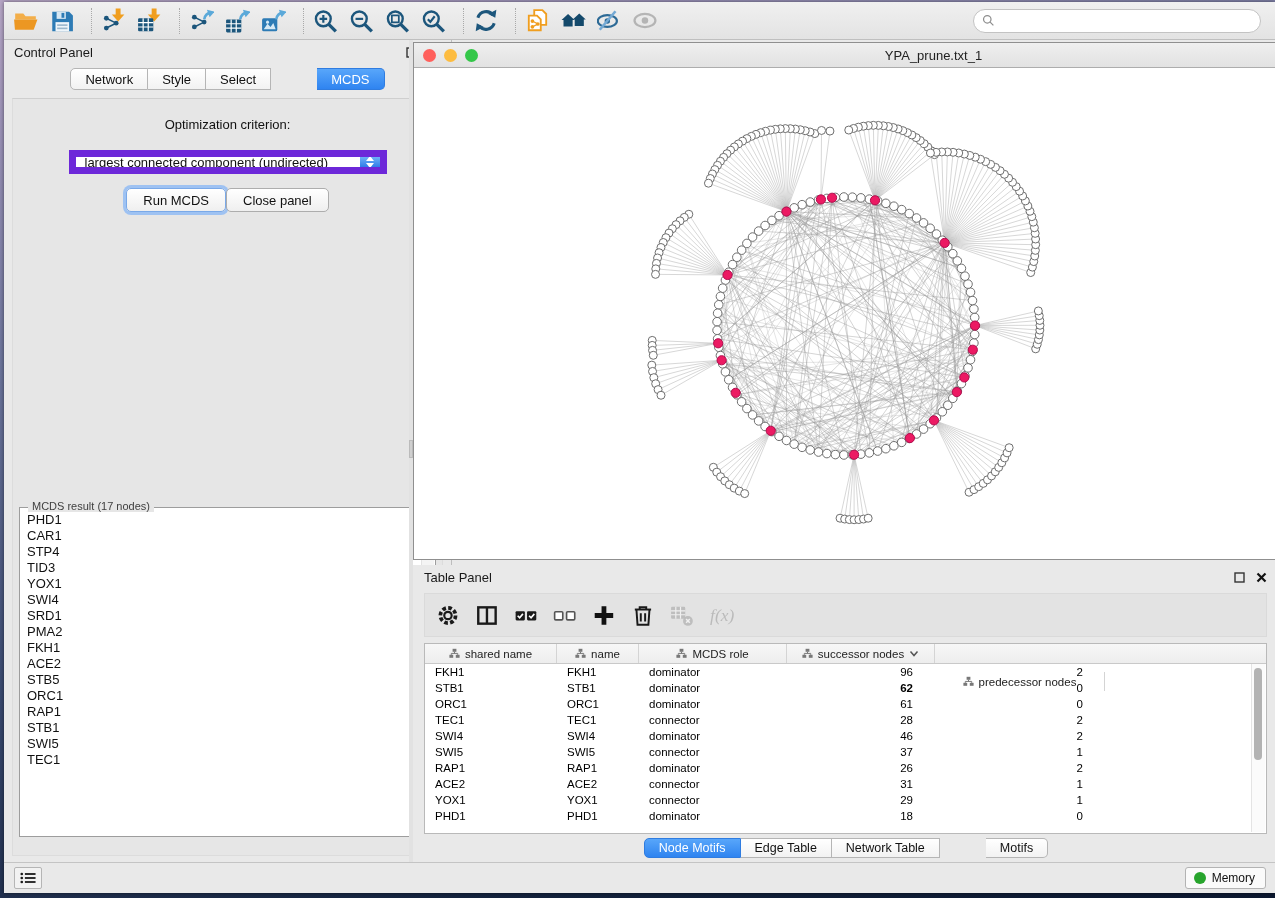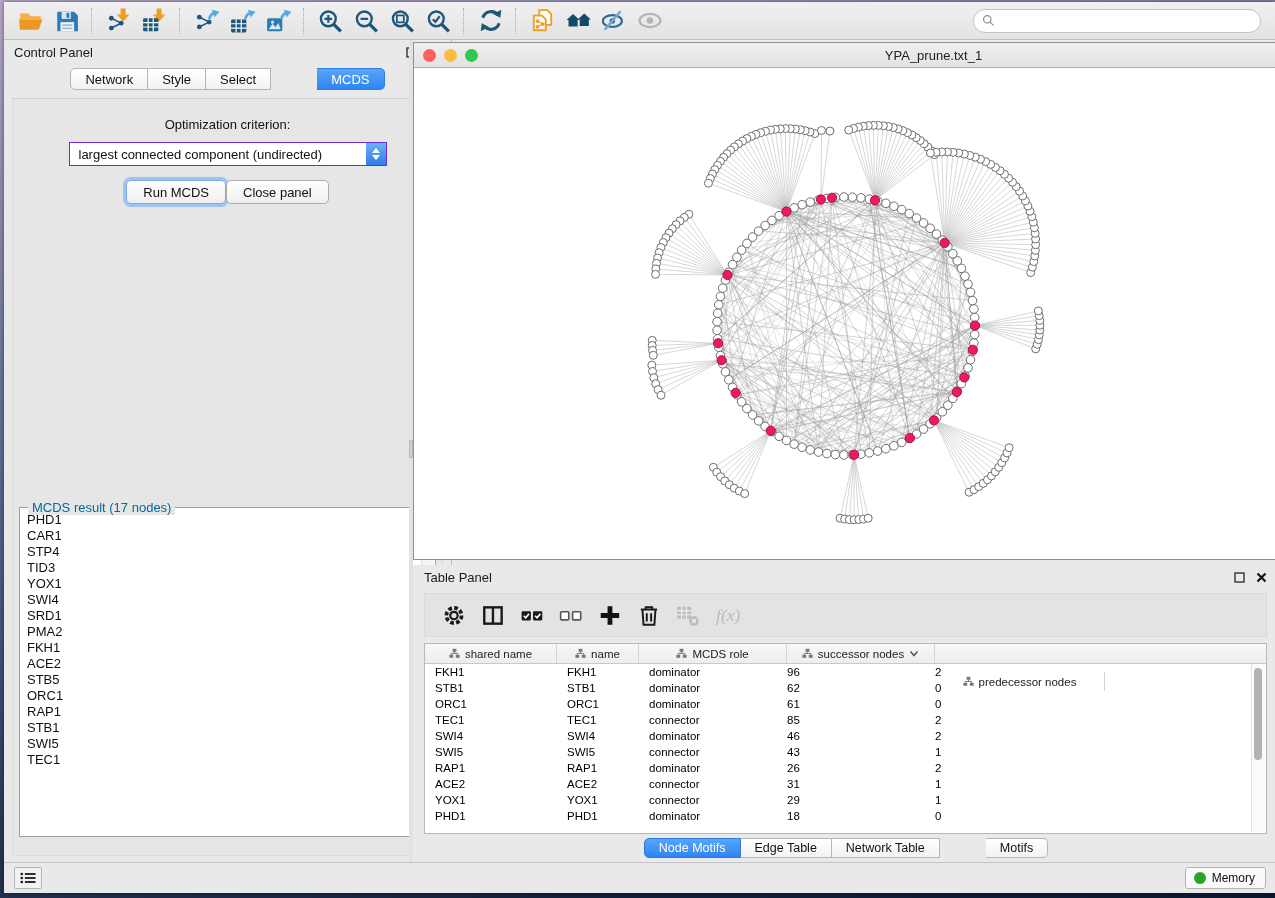--- a/index.html
+++ b/index.html
@@ -7,21 +7,21 @@
     width:1275px;height:898px;overflow:hidden;
     font-family:"Liberation Sans",sans-serif;
     background:linear-gradient(168deg,#b7a6c6 0%,#9d93b8 10%,#6b749b 32%,#39496f 60%,#15243f 85%,#0c1830 100%);
     position:relative;
   }
   .app{position:absolute;left:4px;top:2px;width:1271px;height:891px;background:#e9e9e9;box-shadow:0 0 4px rgba(0,0,0,.5);}
   
   .toolbar{position:absolute;left:0;top:0;width:100%;height:38px;
     background:linear-gradient(#f0f0f0,#e3e3e3);border-bottom:1px solid #bfbfbf;
     display:flex;align-items:center;padding:0 8px;box-sizing:border-box;}
-  .tbtn{width:34px;height:30px;display:flex;align-items:center;justify-content:center;background:transparent;border:0;padding:0;margin:0 1px;}
+  .tbtn{width:34px;height:30px;display:flex;align-items:center;background:transparent;border:0;padding:0;margin:0 1px;}
   .tbtn svg{width:25px;height:25px;}
   .tbtn.dim{opacity:.55;}
   .tsep{width:1px;height:26px;margin:0 7px;border-left:1px dotted #a9a9a9;}
   .tspacer{flex:1;}
   .search{width:288px;height:24px;background:#fff;border:1px solid #c3c3c3;border-radius:12px;
     display:flex;align-items:center;padding:0 8px;box-sizing:border-box;margin-right:6px;}
   .search svg{width:13px;height:13px;margin-right:5px;flex:none;}
   .search input{border:0;outline:0;flex:1;font-size:12px;background:transparent;font-family:"Liberation Sans",sans-serif;}
   
   .control-panel{position:absolute;left:0;top:38px;width:448px;height:822px;background:#e9e9e9;border-right:1px solid #bdbdbd;box-sizing:border-box;}
@@ -29,33 +29,33 @@
   .panel-titlebar .ttl{flex:1;}
   .winbtn{width:16px;height:16px;display:flex;align-items:center;justify-content:center;background:transparent;border:0;padding:0;margin-left:6px;}
   .seg{display:flex;justify-content:center;margin-top:4px;}
   .seg .sbtn{height:22px;padding:0 14px;font-size:13px;background:linear-gradient(#ffffff,#f2f2f2);
     border:1px solid #b5b5b5;border-left-width:0;display:flex;align-items:center;color:#111;font-family:"Liberation Sans",sans-serif;}
   .seg .sbtn:first-child{border-left-width:1px;border-radius:5px 0 0 5px;}
   .seg .sbtn:last-child{border-radius:0 5px 5px 0;margin-left:46px;}
   .seg .sbtn.active{background:linear-gradient(#58a6fa,#2f84f0);color:#fff;border-color:#2f7ce0;}
   .cp-content{position:absolute;left:8px;top:58px;right:8px;bottom:6px;background:#e6e6e6;border:1px solid #dcdcdc;border-top:1px solid #cfcfcf;}
   .opt-label{text-align:center;font-size:13px;color:#111;margin-top:18px;}
-  .combo{margin:10px auto 0;width:318px;height:24px;background:#fff;border:1px solid #6d28d9;border-radius:0;
+  .combo{margin:18px auto 0;width:318px;height:24px;background:#fff;border:7px solid #6d28d9;border-radius:0;
     display:flex;align-items:center;box-sizing:border-box;overflow:hidden;}
   .combo .cval{flex:1;font-size:13px;padding-left:9px;color:#111;white-space:nowrap;}
   .combo .stepper{width:20px;height:100%;background:linear-gradient(#6db1f7,#2f7de9);display:flex;flex-direction:column;align-items:center;justify-content:center;gap:2px;}
   .combo .stepper i{width:0;height:0;border-left:4px solid transparent;border-right:4px solid transparent;display:block;}
   .combo .stepper .up{border-bottom:5px solid #fff;}
   .combo .stepper .dn{border-top:5px solid #fff;}
   .btnrow{display:flex;justify-content:center;margin-top:14px;}
   .pushbtn{height:24px;padding:0 16px;font-size:13px;color:#111;background:linear-gradient(#ffffff,#efefef);
     border:1px solid #adadad;border-radius:5px;font-family:"Liberation Sans",sans-serif;}
   .pushbtn.focused{box-shadow:0 0 0 3px rgba(110,170,250,.6);border-color:#7aa9e8;}
   .mcds-box{position:absolute;left:6px;right:6px;top:408px;bottom:18px;border:1px solid #9d9d9d;background:#fff;}
-  .mcds-legend{position:absolute;top:-8px;left:8px;background:#e6e6e6;padding:0 4px;font-size:13px;color:#0369a1;}
+  .mcds-legend{position:absolute;top:-8px;left:8px;background:#e6e6e6;padding:0 4px;font-size:11px;color:#404040;}
   .mcds-list{position:absolute;left:0;top:4px;bottom:0;right:13px;overflow:hidden;font-size:13px;color:#111;padding-left:7px;}
   .mcds-list div{line-height:16px;}
   .mcds-scroll{position:absolute;top:1px;bottom:1px;right:1px;width:12px;background:#f4f4f4;border-left:1px solid #e2e2e2;}
   
   .vdivider{position:absolute;left:405px;top:38px;width:4px;height:822px;background:#e2e2e2;}
   .vdivider .grip{position:absolute;left:0;top:400px;width:4px;height:18px;background:#cfcfcf;border:1px solid #bbb;box-sizing:border-box;}
   
   .net-window{position:absolute;left:409px;top:40px;width:865px;height:518px;border:1px solid #8f8f8f;background:#fff;box-sizing:border-box;}
   .net-titlebar{height:24px;background:linear-gradient(#efefef,#e2e2e2);border-bottom:1px solid #adadad;position:relative;display:flex;align-items:center;}
   .lights{display:flex;gap:8px;margin-left:9px;}
@@ -66,21 +66,21 @@
   .table-panel{position:absolute;left:409px;top:563px;width:866px;height:297px;background:#e9e9e9;}
   .tp-toolbar{position:absolute;left:11px;right:12px;top:28px;height:44px;background:#e3e3e3;border:1px solid #dadada;
     display:flex;align-items:center;padding-left:10px;box-sizing:border-box;}
   .tp-toolbar .tbtn{width:37px;}
   .table-wrap{position:absolute;left:11px;right:12px;top:78px;bottom:28px;background:#fff;border:1px solid #b9b9b9;overflow:hidden;}
   .thead{display:flex;height:19px;border-bottom:1px solid #c9c9c9;background:linear-gradient(#f7f7f7,#ededed);}
   .th{display:flex;align-items:center;justify-content:center;gap:5px;font-size:11.5px;color:#222;
     border-right:1px solid #d4d4d4;box-sizing:border-box;height:100%;}
   .trow{display:flex;height:16px;align-items:center;}
   .td{font-size:11.5px;color:#000;box-sizing:border-box;white-space:nowrap;overflow:hidden;}
-  .td.num{}
+  .td.num{text-align:right;}
   .vscroll{position:absolute;top:20px;bottom:1px;right:1px;width:13px;background:#fbfbfb;border-left:1px solid #e4e4e4;}
   .vscroll .thumb{position:absolute;left:2px;width:8px;border-radius:4px;background:#b3b3b3;}
   .tp-tabs{position:absolute;left:0;right:0;bottom:4px;display:flex;justify-content:center;}
   .tp-tabs .sbtn{height:20px;font-size:12.5px;}
   
   .status-bar{position:absolute;left:0;bottom:0;width:100%;height:31px;background:#e9e9e9;border-top:1px solid #c4c4c4;box-sizing:border-box;}
   .list-btn{position:absolute;left:10px;top:4px;width:28px;height:22px;background:#f2f2f2;border:1px solid #b5b5b5;border-radius:2px;
     display:flex;align-items:center;justify-content:center;padding:0;}
   .memory-btn{position:absolute;right:9px;top:4px;height:22px;padding:0 10px 0 8px;background:#fafafa;border:1px solid #b3b3b3;border-radius:3px;
     display:flex;align-items:center;gap:6px;font-size:12px;color:#111;font-family:"Liberation Sans",sans-serif;}
@@ -1153,49 +1153,49 @@
             <div class="td" style="width: 132px; padding: 0px 0px 0px 10px;">FKH1</div>
             <div class="td" style="width: 82px; padding: 0px 0px 0px 10px;">FKH1</div>
             <div class="td" style="width: 148px; padding: 0px 0px 0px 10px;">dominator</div>
             <div class="td num" style="width: 148px; padding: 0px 22px 0px 0px;">96</div>
             <div class="td num" style="width: 170px; padding: 0px 22px 0px 0px;">2</div>
           </div>
           <div class="trow">
             <div class="td" style="width: 132px; padding: 0px 0px 0px 10px;">STB1</div>
             <div class="td" style="width: 82px; padding: 0px 0px 0px 10px;">STB1</div>
             <div class="td" style="width: 148px; padding: 0px 0px 0px 10px;">dominator</div>
-            <div class="td num" style="width: 148px; padding: 0px 22px 0px 0px;">62</div>
+            <div class="td num" style="width: 148px; padding: 0px 22px 0px 0px; font-weight: bold;">62</div>
             <div class="td num" style="width: 170px; padding: 0px 22px 0px 0px;">0</div>
           </div>
           <div class="trow">
             <div class="td" style="width: 132px; padding: 0px 0px 0px 10px;">ORC1</div>
             <div class="td" style="width: 82px; padding: 0px 0px 0px 10px;">ORC1</div>
             <div class="td" style="width: 148px; padding: 0px 0px 0px 10px;">dominator</div>
             <div class="td num" style="width: 148px; padding: 0px 22px 0px 0px;">61</div>
             <div class="td num" style="width: 170px; padding: 0px 22px 0px 0px;">0</div>
           </div>
           <div class="trow">
             <div class="td" style="width: 132px; padding: 0px 0px 0px 10px;">TEC1</div>
             <div class="td" style="width: 82px; padding: 0px 0px 0px 10px;">TEC1</div>
             <div class="td" style="width: 148px; padding: 0px 0px 0px 10px;">connector</div>
-            <div class="td num" style="width: 148px; padding: 0px 22px 0px 0px;">85</div>
+            <div class="td num" style="width: 148px; padding: 0px 22px 0px 0px;">28</div>
             <div class="td num" style="width: 170px; padding: 0px 22px 0px 0px;">2</div>
           </div>
           <div class="trow">
             <div class="td" style="width: 132px; padding: 0px 0px 0px 10px;">SWI4</div>
             <div class="td" style="width: 82px; padding: 0px 0px 0px 10px;">SWI4</div>
             <div class="td" style="width: 148px; padding: 0px 0px 0px 10px;">dominator</div>
             <div class="td num" style="width: 148px; padding: 0px 22px 0px 0px;">46</div>
             <div class="td num" style="width: 170px; padding: 0px 22px 0px 0px;">2</div>
           </div>
           <div class="trow">
             <div class="td" style="width: 132px; padding: 0px 0px 0px 10px;">SWI5</div>
             <div class="td" style="width: 82px; padding: 0px 0px 0px 10px;">SWI5</div>
             <div class="td" style="width: 148px; padding: 0px 0px 0px 10px;">connector</div>
-            <div class="td num" style="width: 148px; padding: 0px 22px 0px 0px;">43</div>
+            <div class="td num" style="width: 148px; padding: 0px 22px 0px 0px;">37</div>
             <div class="td num" style="width: 170px; padding: 0px 22px 0px 0px;">1</div>
           </div>
           <div class="trow">
             <div class="td" style="width: 132px; padding: 0px 0px 0px 10px;">RAP1</div>
             <div class="td" style="width: 82px; padding: 0px 0px 0px 10px;">RAP1</div>
             <div class="td" style="width: 148px; padding: 0px 0px 0px 10px;">dominator</div>
             <div class="td num" style="width: 148px; padding: 0px 22px 0px 0px;">26</div>
             <div class="td num" style="width: 170px; padding: 0px 22px 0px 0px;">2</div>
           </div>
           <div class="trow">

